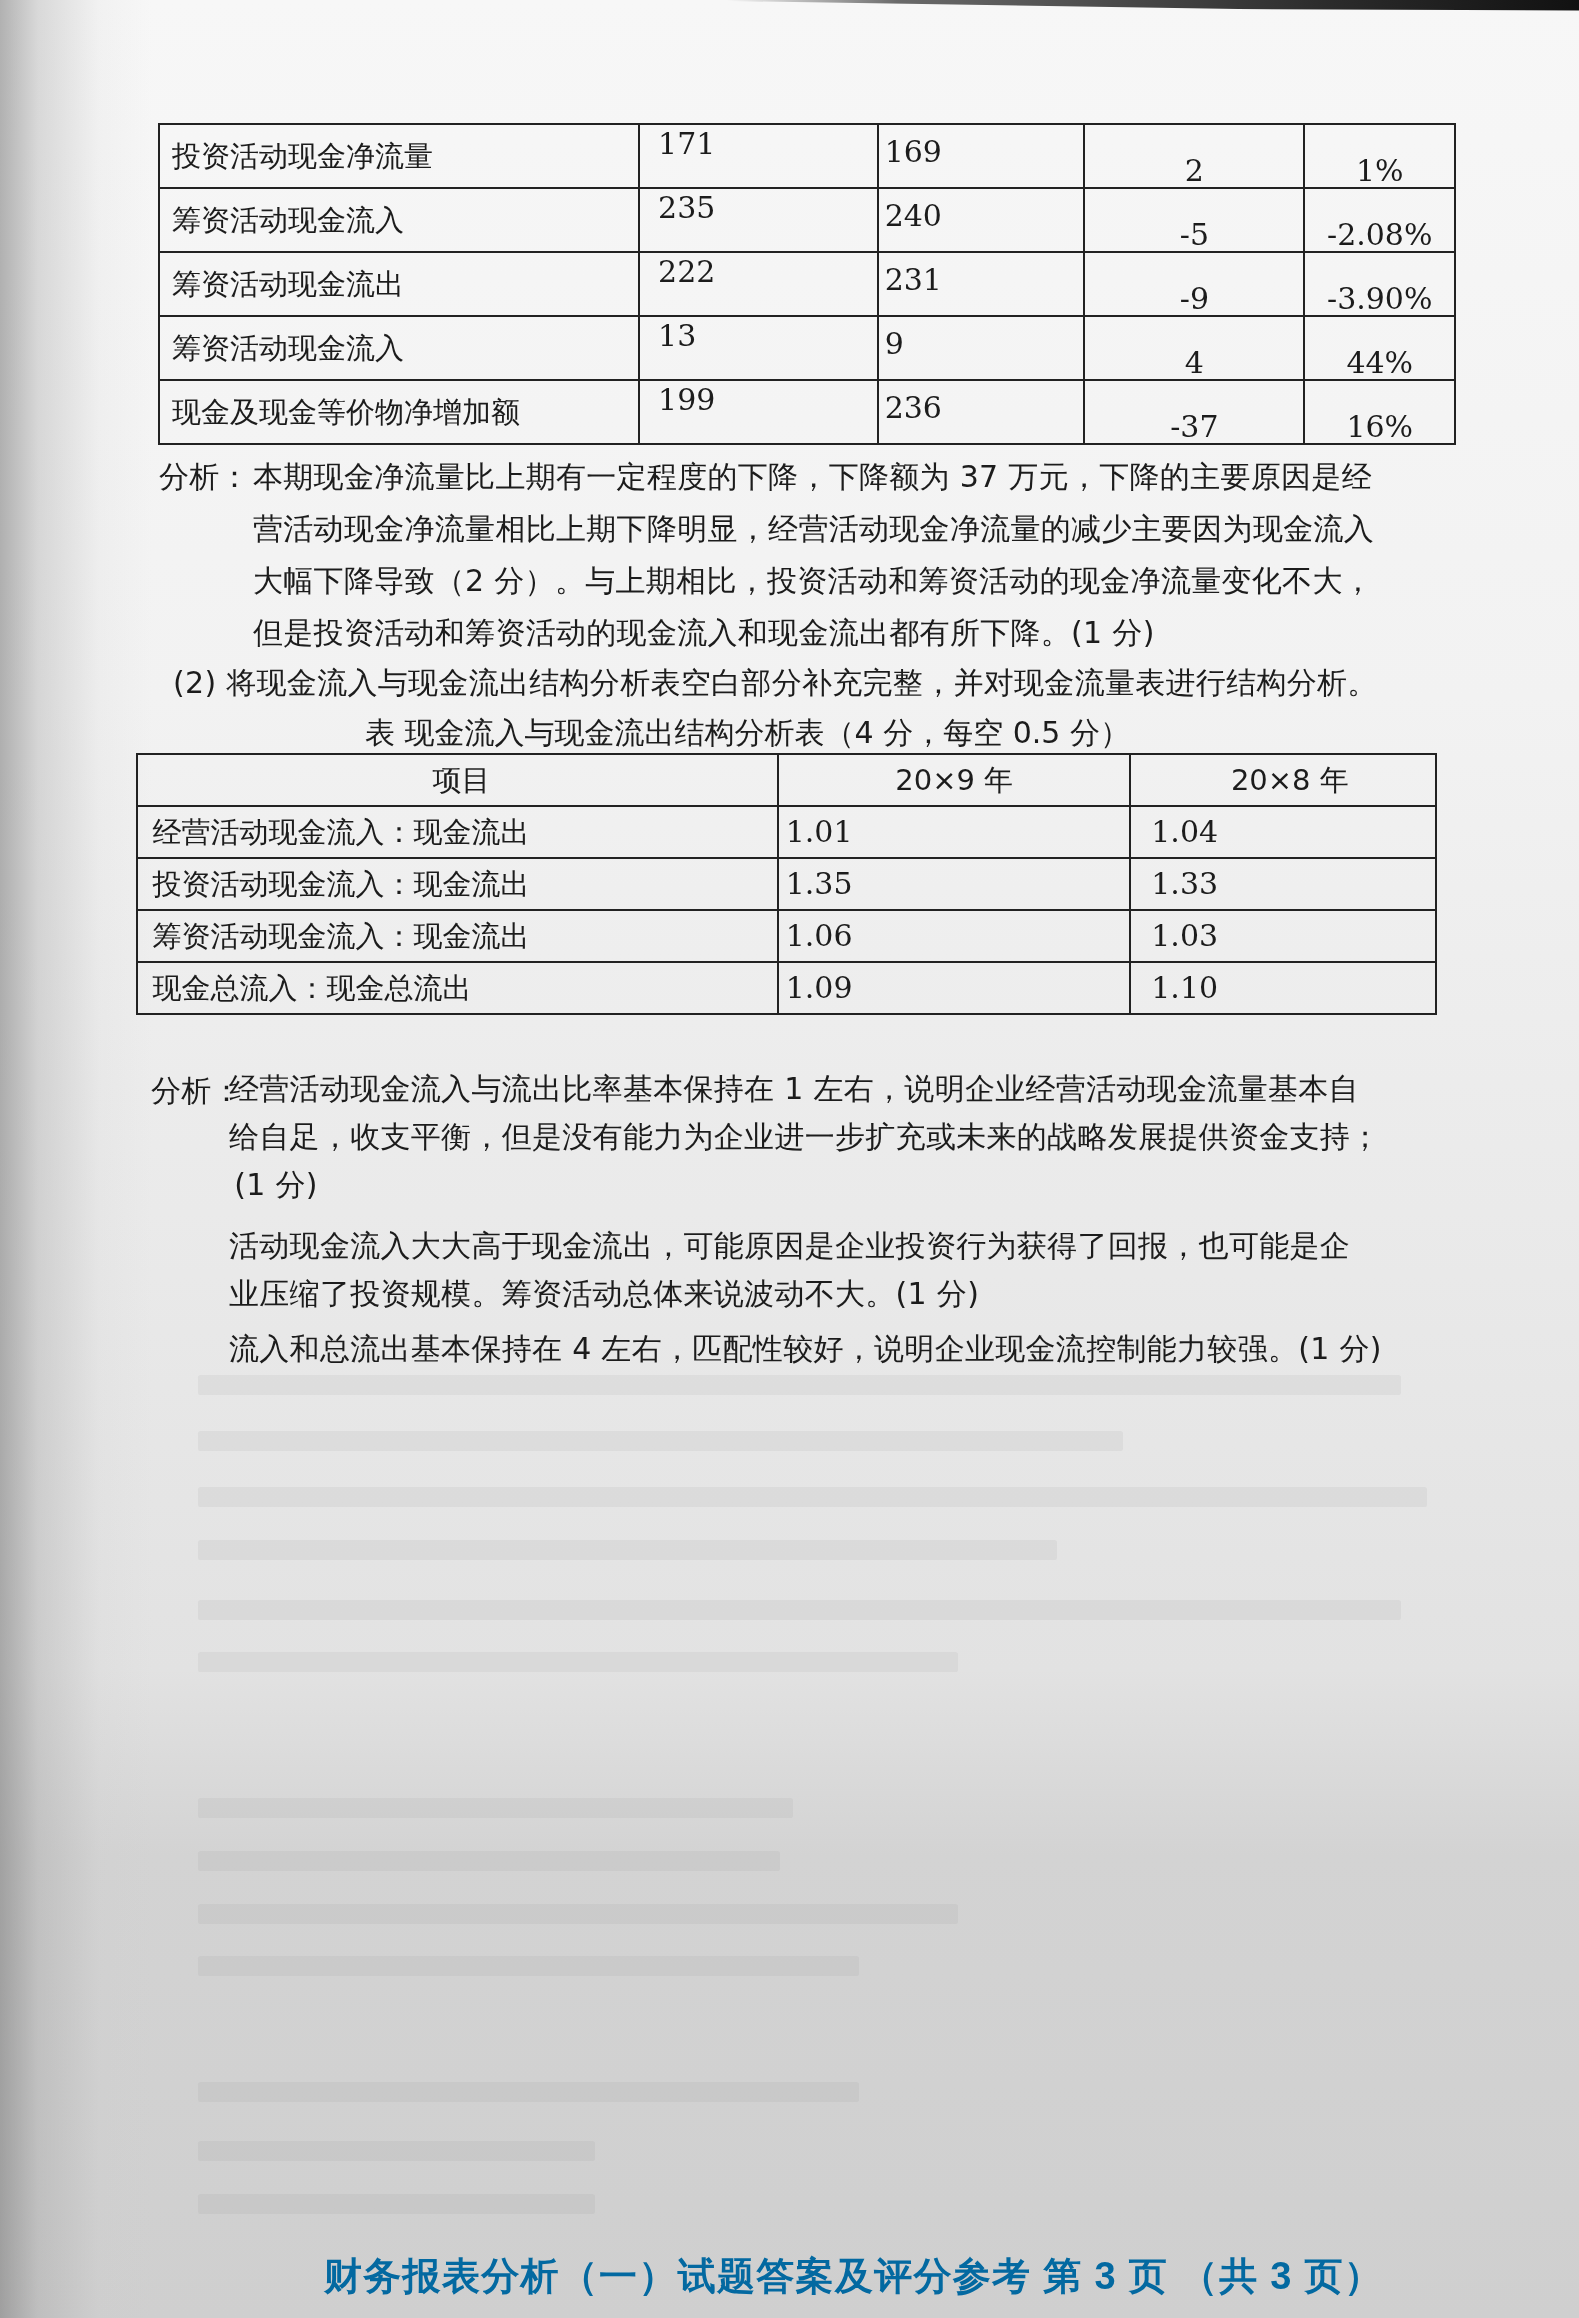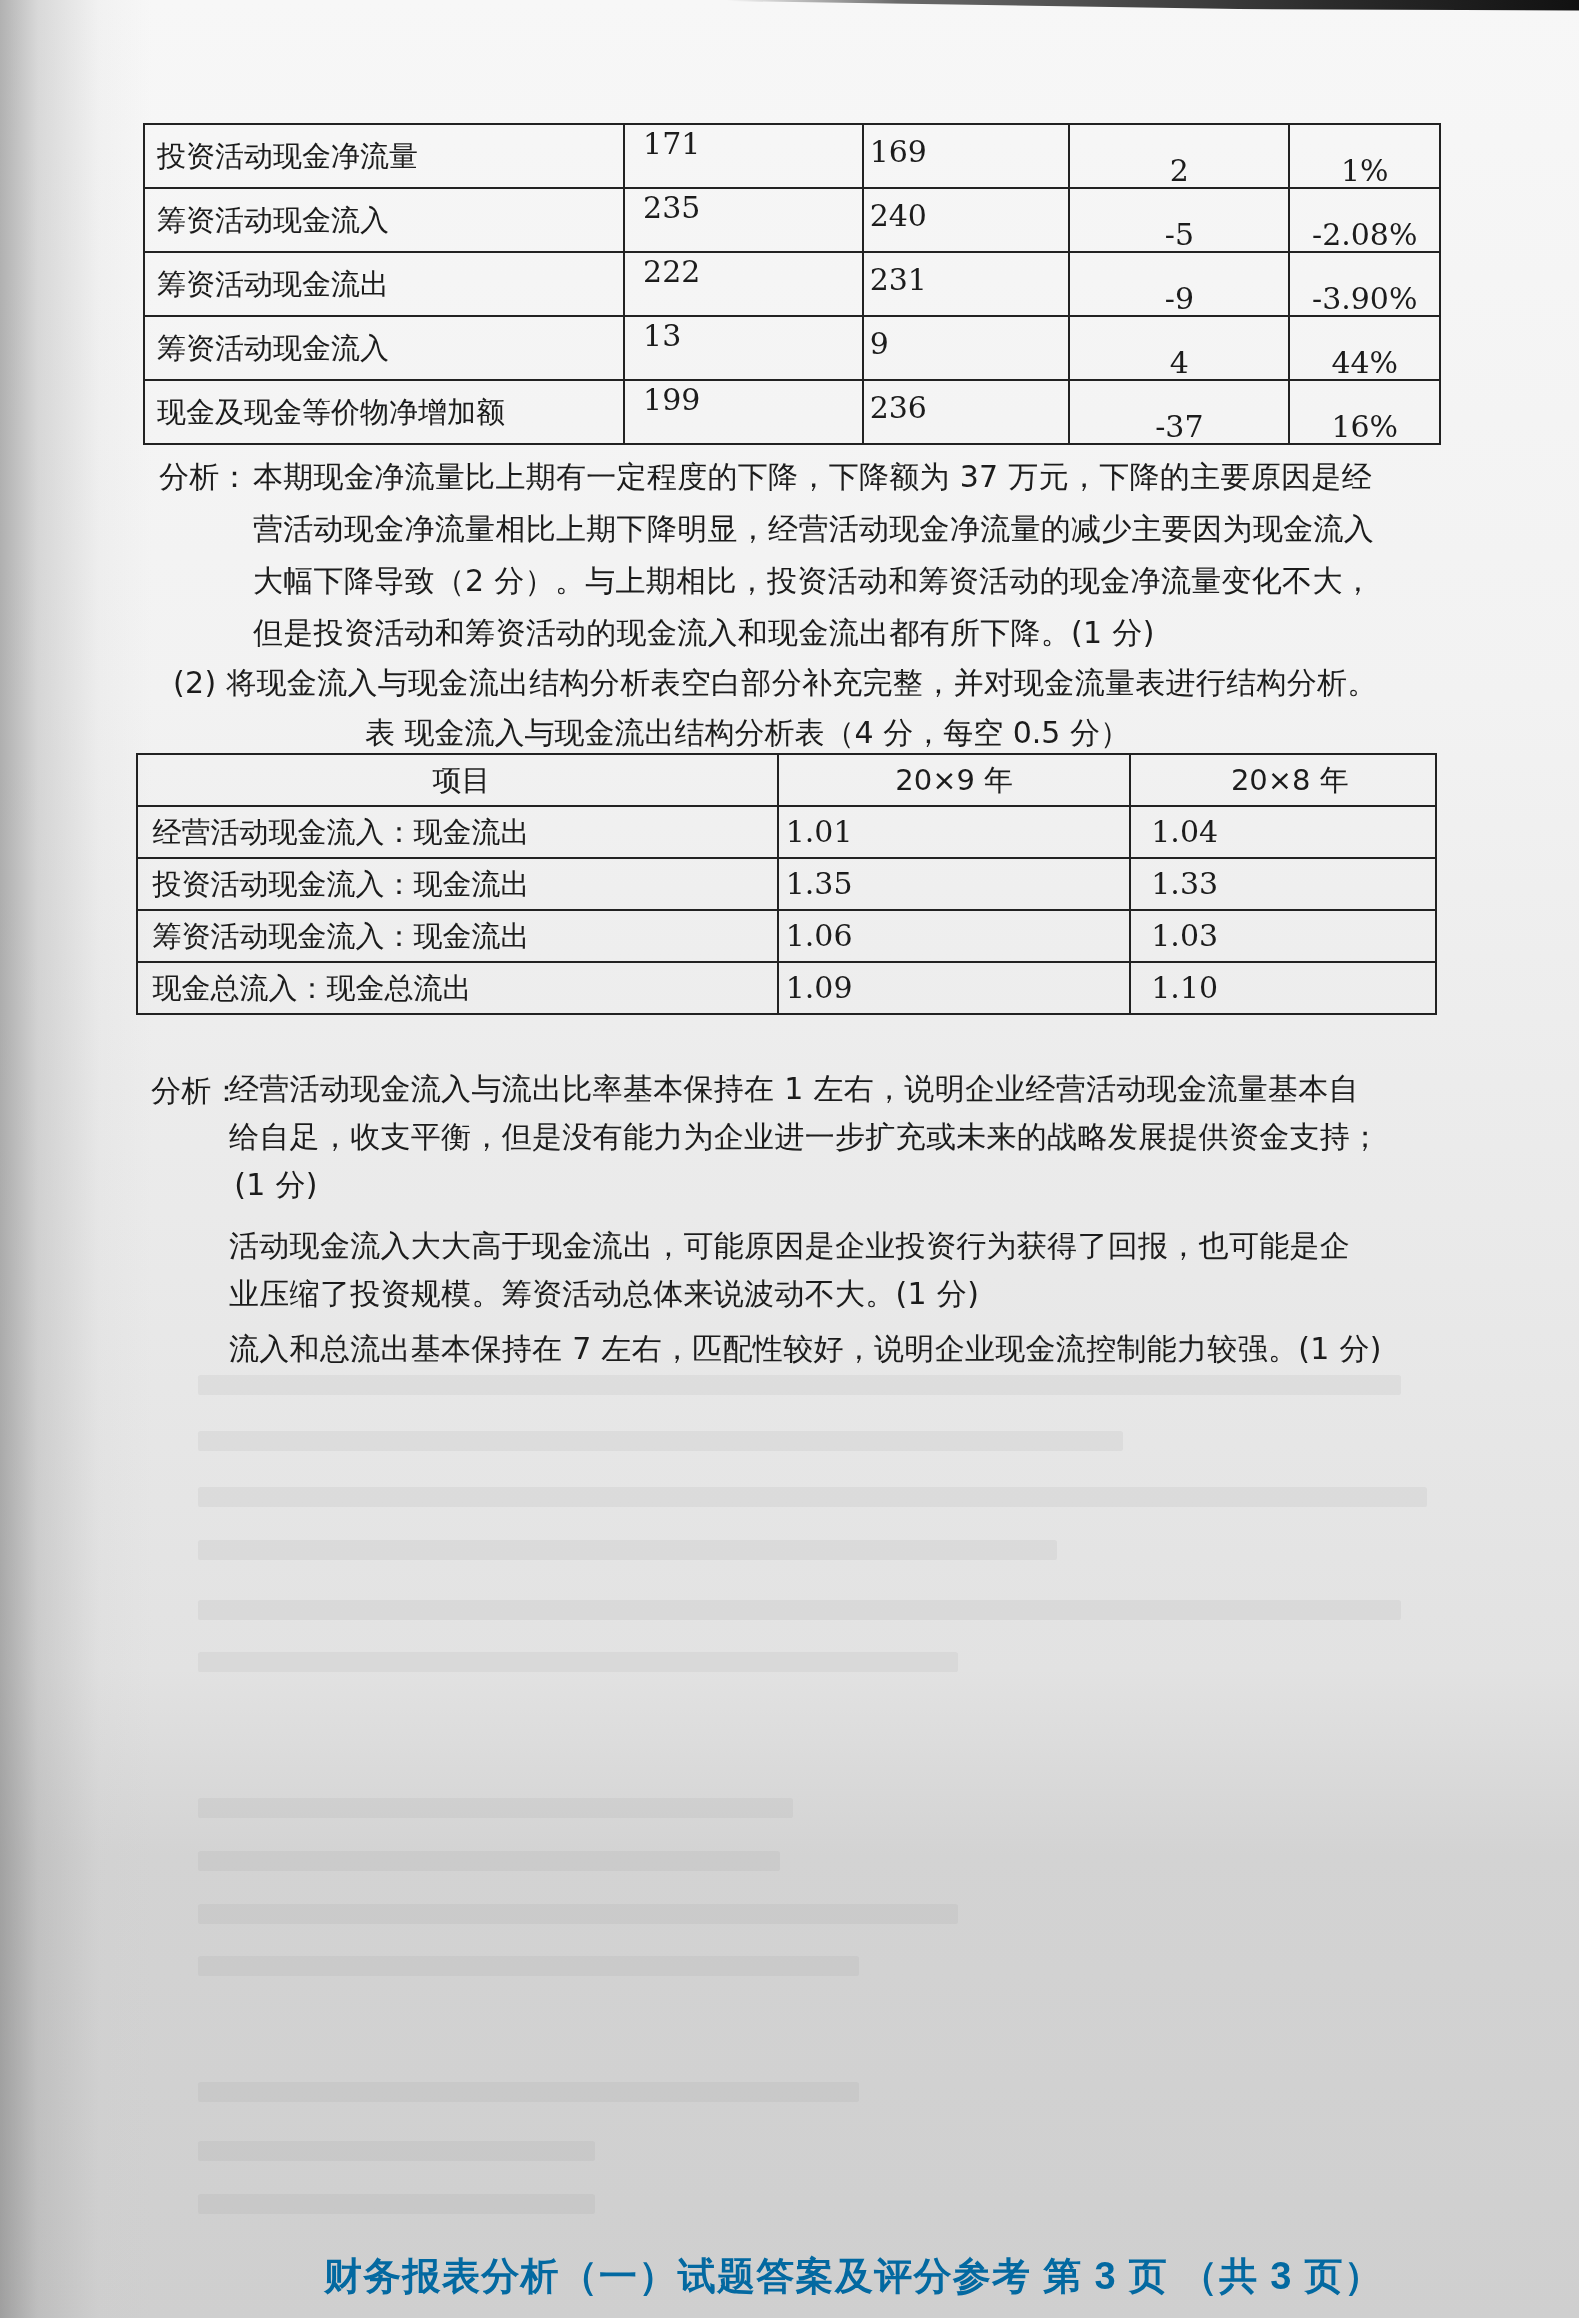--- a/index.html
+++ b/index.html
@@ -22,21 +22,21 @@
     .ghost {
       position: absolute; height: 20px; background: rgba(140,140,140,0.10); border-radius: 2.6px;
     }
     table.t {
       position: absolute; border-collapse: collapse; font-size: 30px;
     }
     table.t td {
       border: 2px solid #222; padding: 0 6.6px; height: 50px; vertical-align: middle;
       line-height: 1;
     }
-    #t1 { left: 143px; top: 123px; width: 1298px; }
+    #t1 { left: 158px; top: 123px; width: 1298px; }
     #t1 td.c0 { width: 459px; text-align: left; padding-left: 12px; font-family: "DejaVu Sans", sans-serif; font-size: 29px; }
     #t1 td.c1 { width: 212px; text-align: left; padding-left: 18.5px; vertical-align: top; padding-top: 4px; }
     #t1 td.c2 { width: 192px; text-align: left; padding-left: 6px; vertical-align: top; padding-top: 12px; }
     #t1 td.c3 { width: 205px; text-align: center; vertical-align: bottom; padding-bottom: 1.3px; }
     #t1 td.c4 { text-align: center; vertical-align: bottom; padding-bottom: 1.3px; }
 
     #t2 { left: 136px; top: 753px; width: 1301px; }
     #t2 td { height: 50px; }
     #t2 td.c0 { width: 618px; text-align: left; padding-left: 14.5px; font-family: "DejaVu Sans", sans-serif; font-size: 29px; }
     #t2 td.c0.head { text-align: center; }
@@ -160,17 +160,17 @@
   </tbody>
 </table>
 
 <div class="para" style="left:151px;top:1065px;">分析：</div>
 <div class="para" style="left:229px;top:1065px;line-height:48px;">
   <div>经营活动现金流入与流出比率基本保持在 1 左右，说明企业经营活动现金流量基本自</div>
   <div>给自足，收支平衡，但是没有能力为企业进一步扩充或未来的战略发展提供资金支持；</div>
   <div style="padding-left:5.3px;">(1 分)</div>
   <div style="margin-top:13.2px;">活动现金流入大大高于现金流出，可能原因是企业投资行为获得了回报，也可能是企</div>
   <div>业压缩了投资规模。筹资活动总体来说波动不大。(1 分)</div>
-  <div style="margin-top:6.6px;">流入和总流出基本保持在 7 左右，匹配性较好，说明企业现金流控制能力较强。(1 分)</div>
+  <div style="margin-top:6.6px;">流入和总流出基本保持在 4 左右，匹配性较好，说明企业现金流控制能力较强。(1 分)</div>
 </div>
 
 <div class="footer">财务报表分析（一）试题答案及评分参考 第 3 页 （共 3 页）</div>
 
 
 </body></html>

